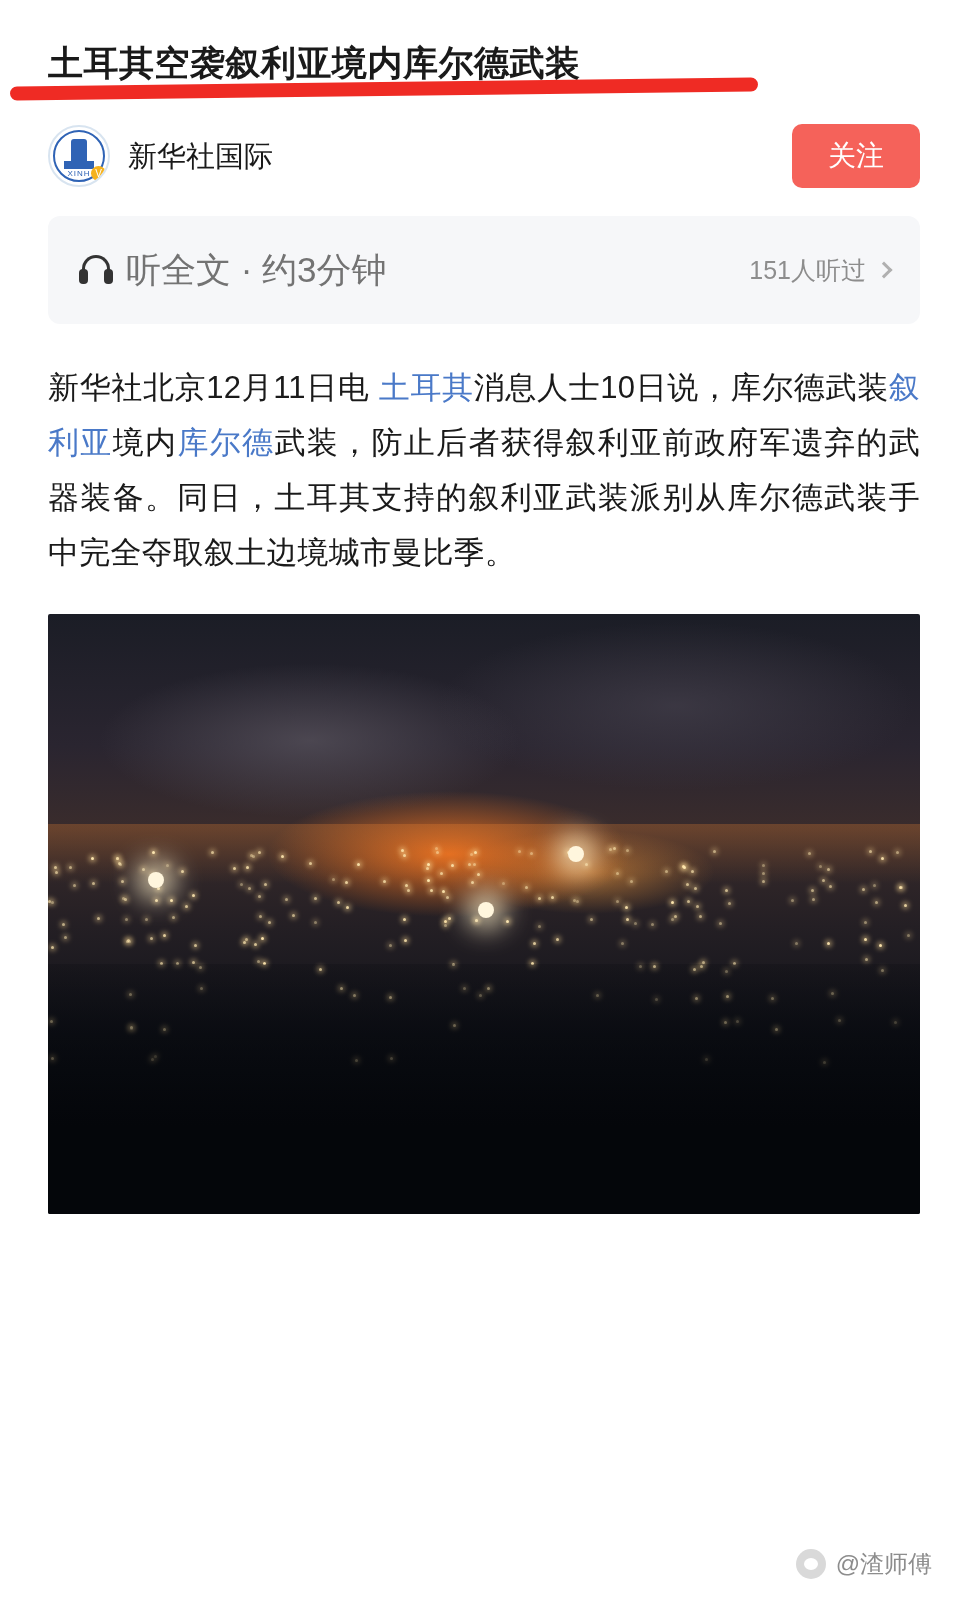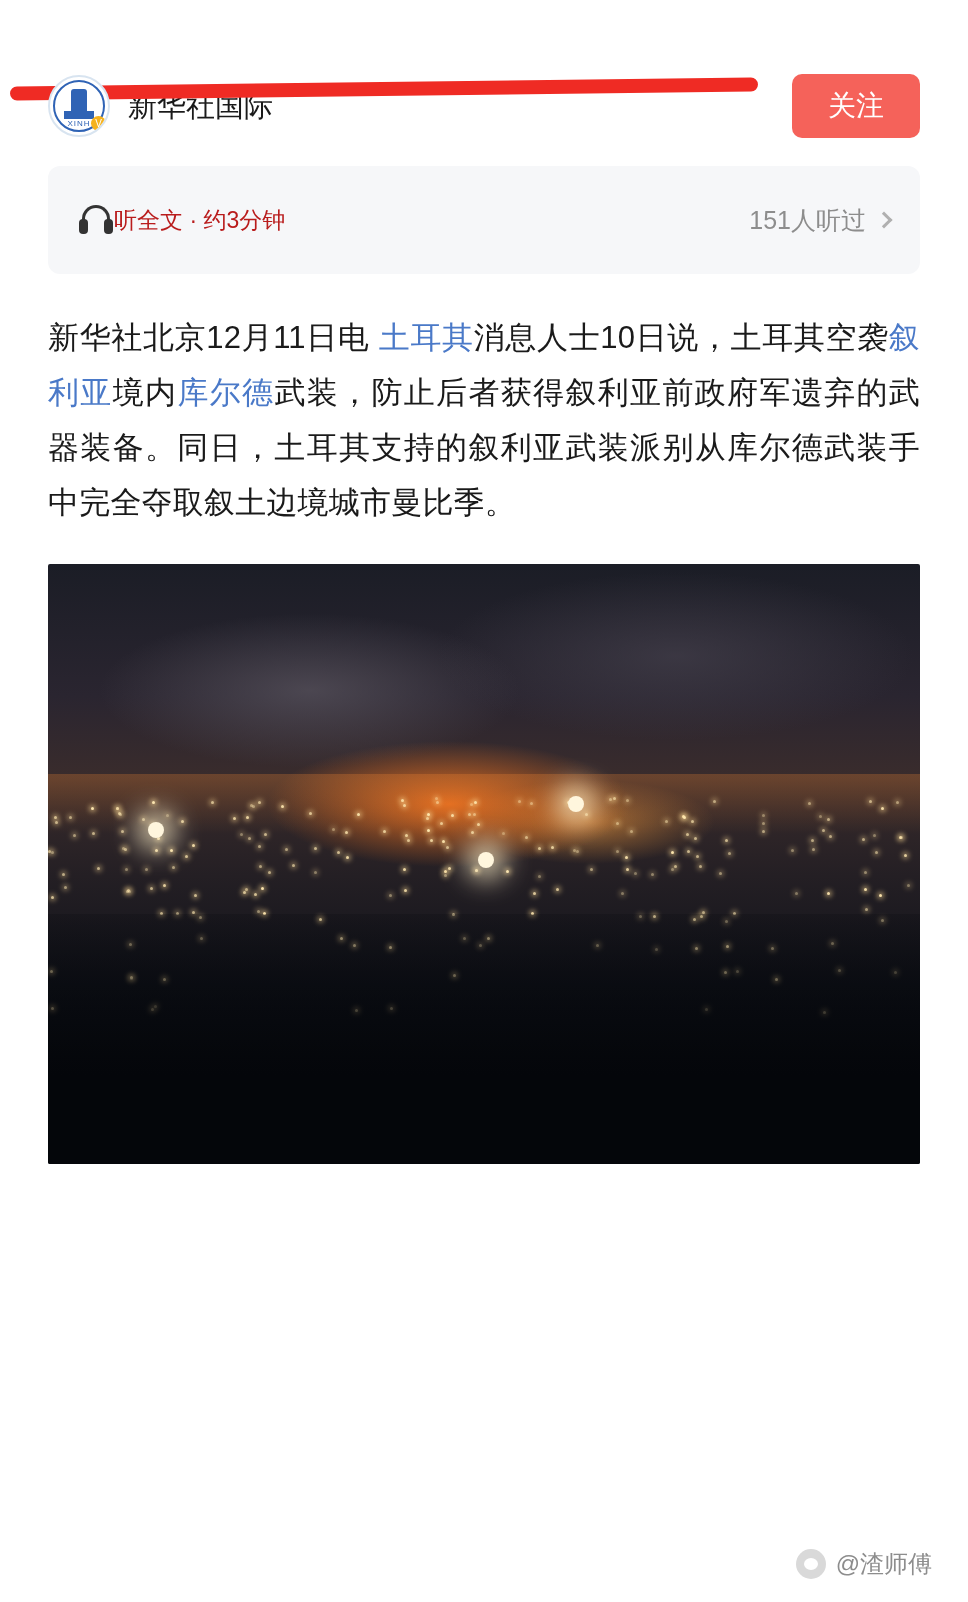--- a/index.html
+++ b/index.html
@@ -162,23 +162,23 @@
   .headphone-icon .ear-l, .headphone-icon .ear-r {
     position: absolute;
     top: 14px;
     width: 9px; height: 15px;
     background: #333;
     border-radius: 4px;
   }
   .headphone-icon .ear-l { left: 1px; }
   .headphone-icon .ear-r { right: 1px; }
   .audio-label {
-    margin-left: 0;
-    font-size: 23px;
-    color: #b91c1c;
+    margin-left: 12px;
+    font-size: 35px;
+    color: #737373;
   }
   .audio-right {
     margin-left: auto;
     display: flex;
     align-items: center;
     font-size: 25px;
     color: #8d8d8d;
   }
   .chev {
     margin-left: 12px;
@@ -279,20 +279,21 @@
     border-radius: 50%;
     background: #fff;
   }
 </style>
 </head>
 <body>
 
 <div class="page">
 
   <div class="title-wrap">
+    <h1 class="article-title">土耳其空袭叙利亚境内库尔德武装</h1>
     <div class="red-underline"></div>
   </div>
 
   <div class="author-row">
     <div class="avatar">
       <div class="av-inner"></div>
       <div class="av-tower"></div>
       <div class="av-base"></div>
       <div class="av-text">XINH</div>
       <div class="av-v">V</div>
@@ -310,21 +311,21 @@
         <span class="ear-r"></span>
     </span>
     <span class="audio-label">听全文 · 约3分钟</span>
     <span class="audio-right">
       <span>151人听过</span>
       <span class="chev"></span>
     </span>
   </div>
 
   <div class="body">
-    <p class="para" id="para-0"><span>新华社北京12月11日电 </span><span class="lk">土耳其</span><span>消息人士10日说，土耳其空袭</span><span class="lk">叙利亚</span><span>境内</span><span class="lk">库尔德</span><span>武装，防止后者获得叙利亚前政府军遗弃的武器装备。同日，土耳其支持的叙利亚武装派别从库尔德武装手中完全夺取叙土边境城市曼比季。</span></p>
+    <p class="para" id="para-0"><span>新华社北京12月11日电 </span><span class="lk">土耳其</span><span>消息人士10日说，库尔德武装</span><span class="lk">叙利亚</span><span>境内</span><span class="lk">库尔德</span><span>武装，防止后者获得叙利亚前政府军遗弃的武器装备。同日，土耳其支持的叙利亚武装派别从库尔德武装手中完全夺取叙土边境城市曼比季。</span></p>
   </div>
 
   <div class="photo">
     <div class="smoke"></div>
     <div class="ridge"></div>
     <div class="lights" id="lights">
         <i style="left: 421.757px; top: 238.729px; opacity: 0.51;"></i>
         <i style="left: 209.82px; top: 237.319px; opacity: 0.73;"></i>
         <i style="left: 67.5598px; top: 242.546px; opacity: 0.77;"></i>
         <i style="left: 353.309px; top: 235.413px; opacity: 0.88;"></i>

